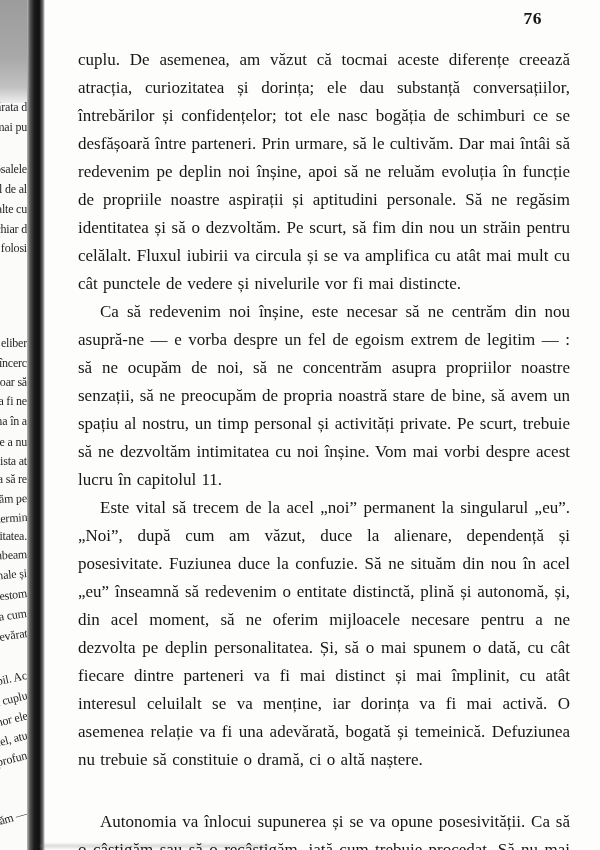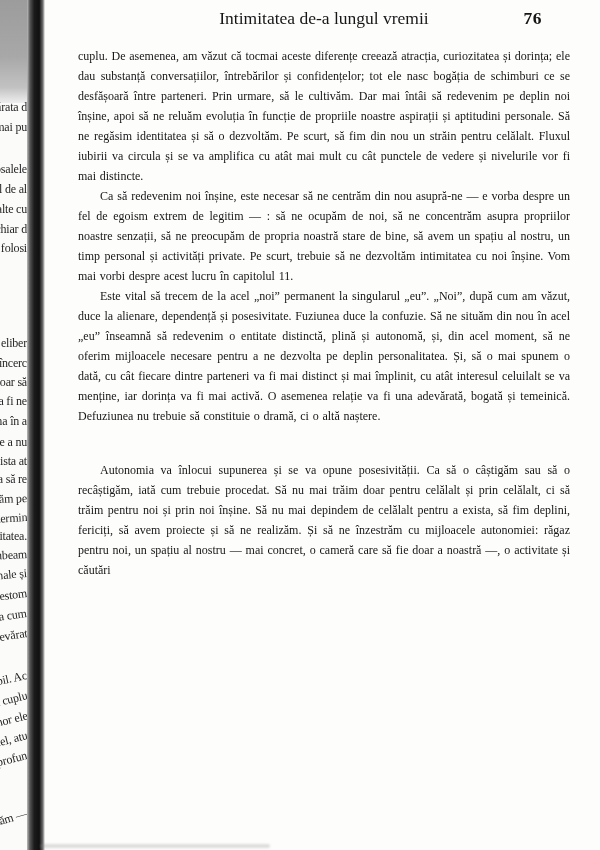--- a/index.html
+++ b/index.html
@@ -77,22 +77,22 @@
   }
   .running-head .pagenum {
     position: absolute;
     right: 28px;
     top: 0;
     font-weight: 700;
     letter-spacing: 0.5px;
   }
   .content p {
     margin: 0;
-    font-size: 12px;
-    line-height: 20px;
+    font-size: 17px;
+    line-height: 28px;
     text-align: justify;
     word-spacing: 0.06em;
     text-indent: 22px;
   }
   .content p.noindent { text-indent: 0; }
   .content p.para-4 { margin-top: 34px; }
   h2.section-heading {
     margin: 31px 0 9px 24px;
     font-size: 18.5px;
     line-height: 23px;
@@ -139,21 +139,20 @@
         <span class="frag" style="top: 806px; transform: rotate(-16deg);">cceptăm —</span>
       </div>
   </div>
 
   <div class="gutter"></div>
   <div class="bottom-smudge"></div>
 
   <div class="content">
 
     <div class="running-head">
-      <span>Intimitatea de-a lungul vremii</span>
       <span class="pagenum">76</span>
     </div>
 
     <p class="noindent para-1">cuplu. De asemenea, am văzut că tocmai aceste diferențe creează atracția, curiozitatea și dorința; ele dau substanță conversațiilor, întrebărilor și confidențelor; tot ele nasc bogăția de schimburi ce se desfășoară între parteneri. Prin urmare, să le cultivăm. Dar mai întâi să redevenim pe deplin noi înșine, apoi să ne reluăm evoluția în funcție de propriile noastre aspirații și aptitudini personale. Să ne regăsim identitatea și să o dezvoltăm. Pe scurt, să fim din nou un străin pentru celălalt. Fluxul iubirii va circula și se va amplifica cu atât mai mult cu cât punctele de vedere și nivelurile vor fi mai distincte.</p>
 
     <p class="para-2">Ca să redevenim noi înșine, este necesar să ne centrăm din nou asupră-ne — e vorba despre un fel de egoism extrem de legitim — : să ne ocupăm de noi, să ne concentrăm asupra propriilor noastre senzații, să ne preocupăm de propria noastră stare de bine, să avem un spațiu al nostru, un timp personal și activități private. Pe scurt, trebuie să ne dezvoltăm intimitatea cu noi înșine. Vom mai vorbi despre acest lucru în capitolul 11.</p>
 
 
     <p class="para-3">Este vital să trecem de la acel „noi” permanent la singularul „eu”. „Noi”, după cum am văzut, duce la alienare, dependență și posesivitate. Fuziunea duce la confuzie. Să ne situăm din nou în acel „eu” înseamnă să redevenim o entitate distinctă, plină și autonomă, și, din acel moment, să ne oferim mijloacele necesare pentru a ne dezvolta pe deplin personalitatea. Și, să o mai spunem o dată, cu cât fiecare dintre parteneri va fi mai distinct și mai împlinit, cu atât interesul celuilalt se va menține, iar dorința va fi mai activă. O asemenea relație va fi una adevărată, bogată și temeinică. Defuziunea nu trebuie să constituie o dramă, ci o altă naștere.</p>
 

